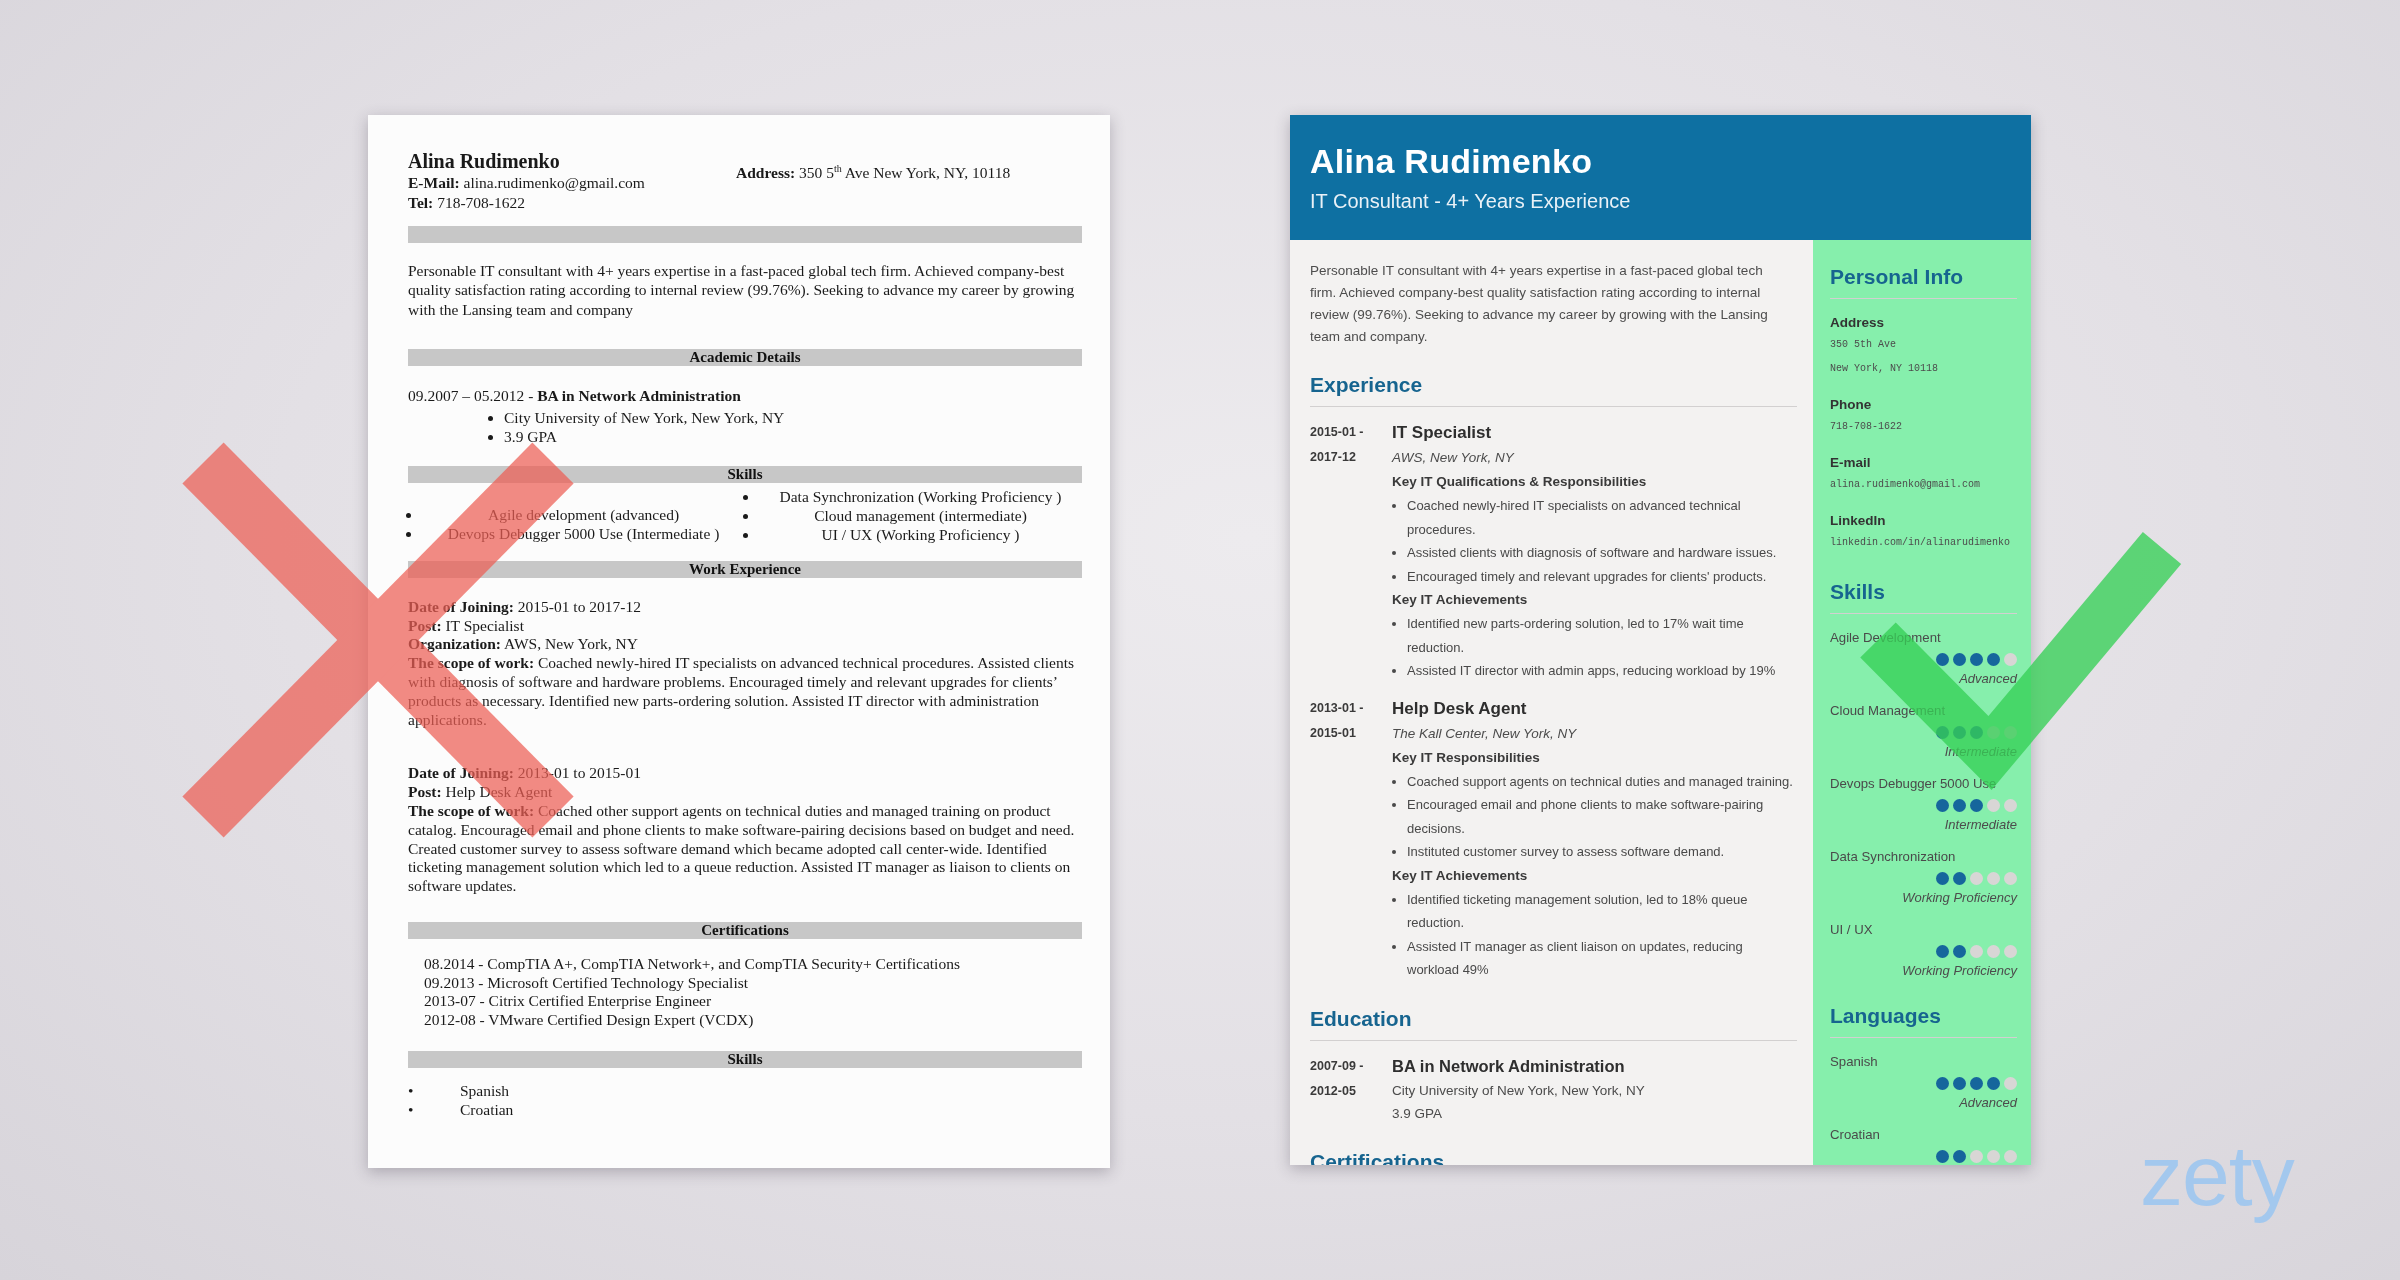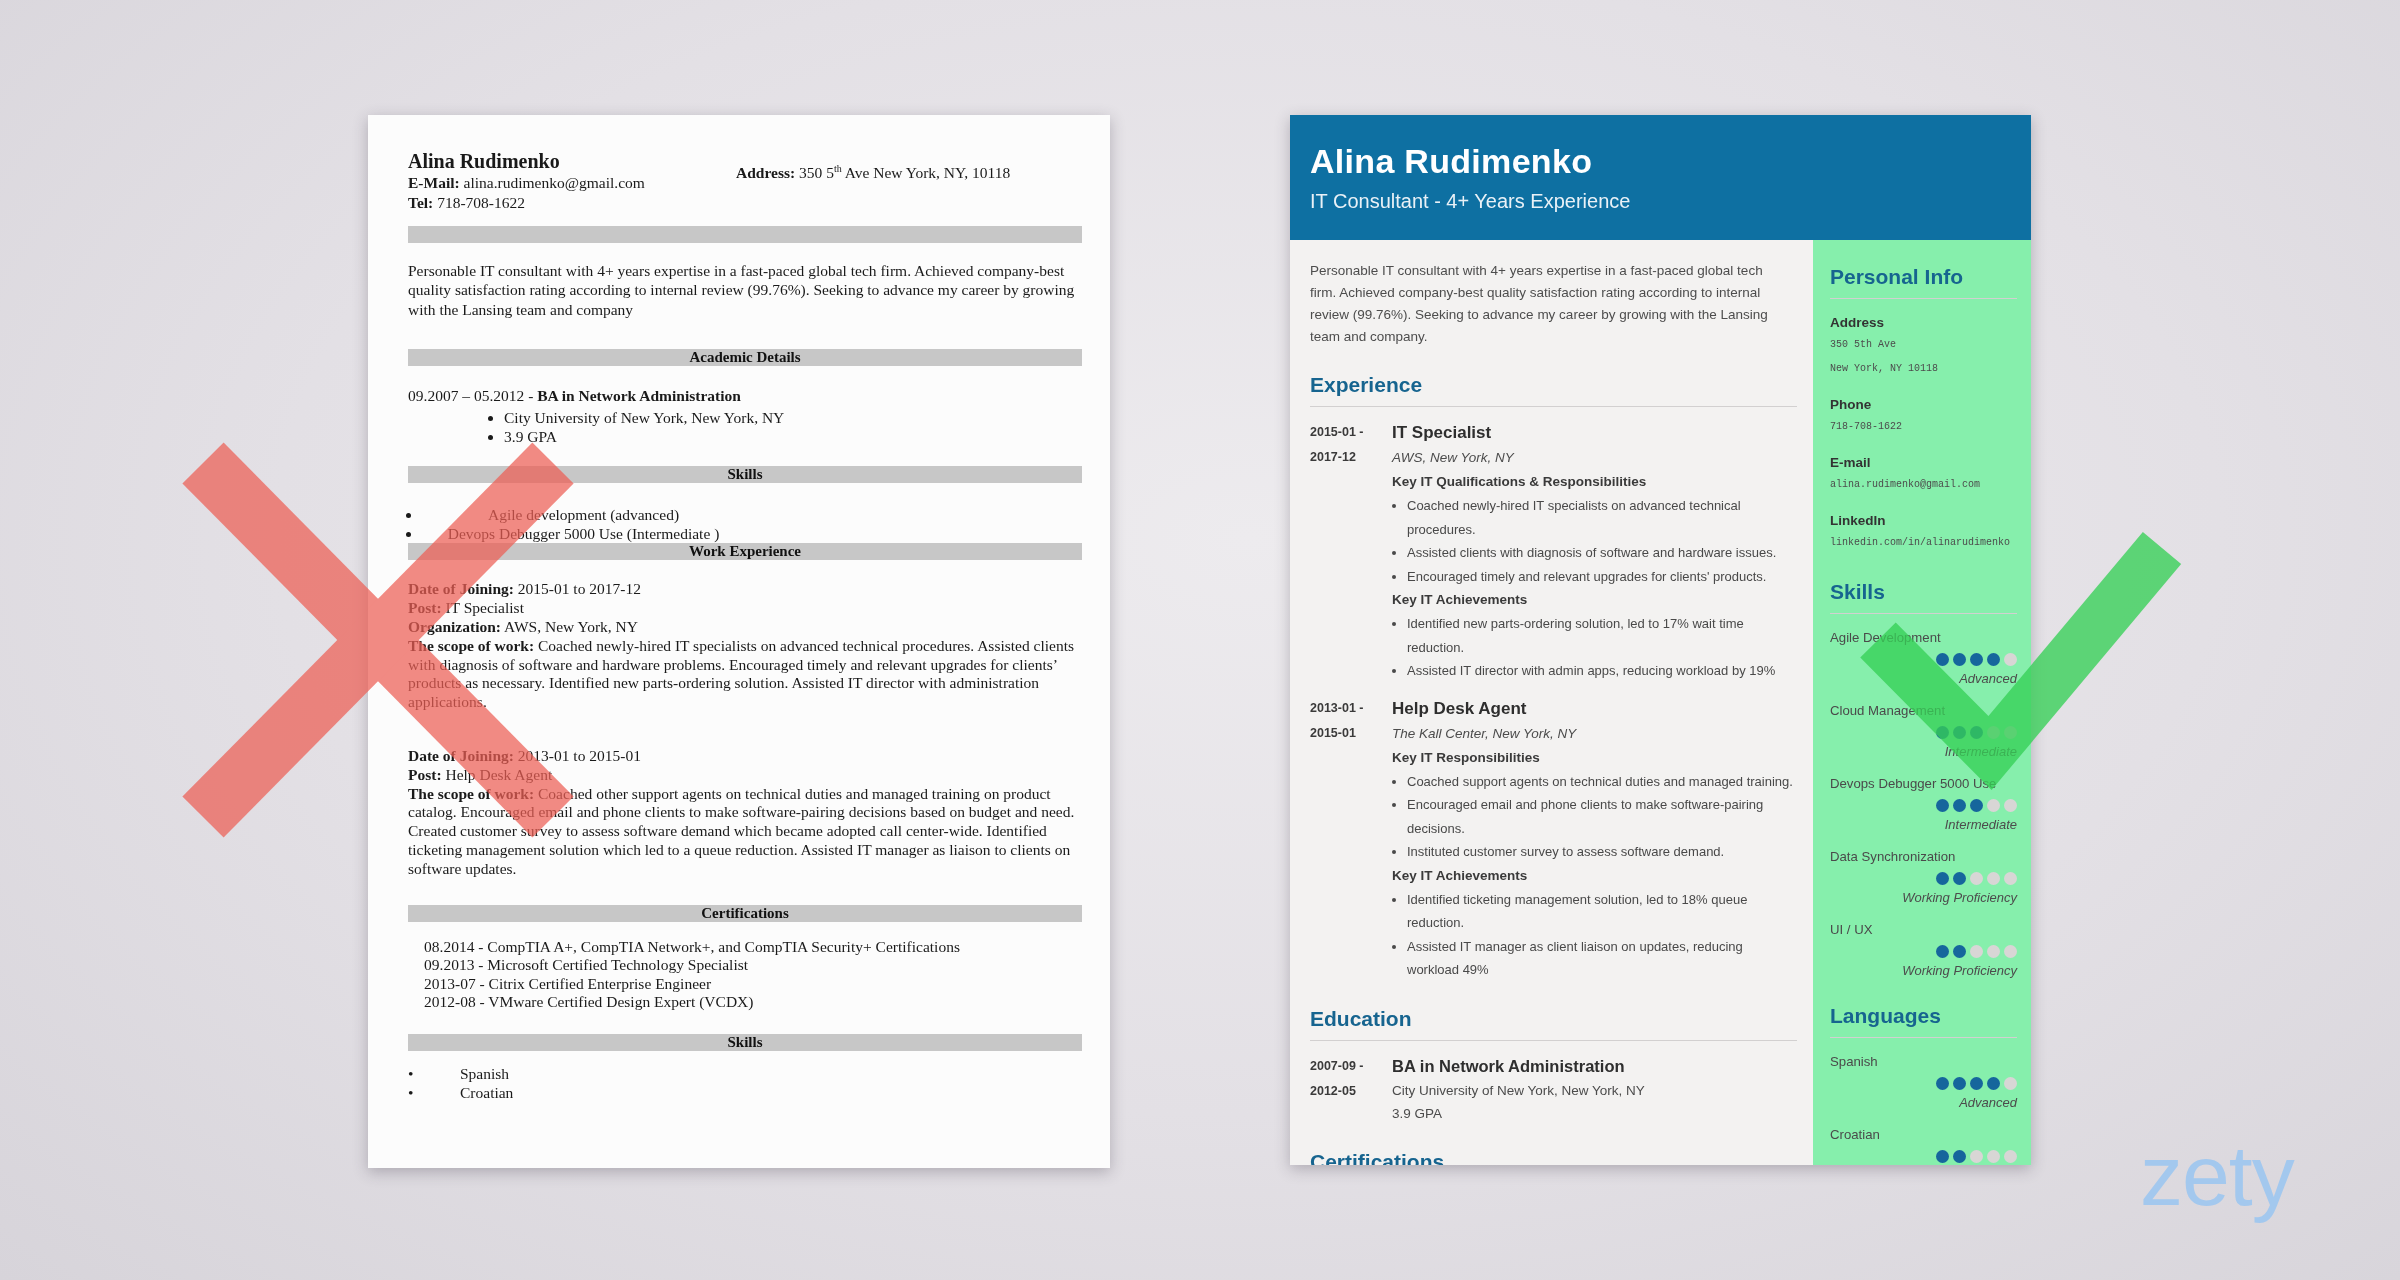--- a/index.html
+++ b/index.html
@@ -14,21 +14,21 @@
   #bad-page{left:368px;top:115px;width:742px;height:1053px;background:#fcfcfc;
     font-family:"Liberation Serif", serif;color:#1a1a1a;}
   .bad-inner{position:relative;padding:34px 28px 0 40px;}
   .bad-name{font-size:20px;font-weight:bold;line-height:24px;}
   .bad-contact{font-size:15.5px;line-height:19.5px;}
   .bad-address{position:absolute;left:368px;top:48px;font-size:15.5px;}
   .bad-address sup{font-size:10px;}
   .bar{height:17px;background:#c7c7c7;text-align:center;font-weight:bold;
        font-size:15px;line-height:17px;color:#111;}
   .m14{margin-top:14px}.m30{margin-top:30px}.m20{margin-top:20px}
-  .m16{}.m26{margin-top:26px}.m22{margin-top:22px}.m35{margin-top:35px}
+  .m16{margin-top:16px}.m26{margin-top:26px}.m22{margin-top:22px}.m35{margin-top:35px}
   .bad-summary{font-size:15.5px;line-height:19.3px;margin-top:18px;}
   .bad-degree{font-size:15.5px;line-height:19px;margin-top:20px;}
   .bad-degree b{font-weight:bold;}
   ul.bad-ul{margin:3px 0 0;padding-left:96px;list-style:disc;}
   ul.bad-ul li{font-size:15.5px;line-height:19px;}
   .bad-skill-cols{display:flex;margin-top:4px;}
   .bad-skill-col{width:50%;}
   ul.bad-center{margin:0;padding-left:14px;list-style:disc outside;}
   ul.bad-center li{font-size:15.5px;line-height:19.3px;text-align:center;}
   .bad-job{font-size:15.5px;line-height:18.8px;}
@@ -108,20 +108,27 @@
     </ul>
 
     <div class="bar m20">Skills</div>
     <div class="bad-skill-cols">
       <div class="bad-skill-col">
         <ul class="bad-center" style="margin-top:18px;">
           <li>Agile development (advanced)</li>
           <li>Devops Debugger 5000 Use (Intermediate )</li>
         </ul>
       </div>
+      <div class="bad-skill-col">
+        <ul class="bad-center">
+          <li>Data Synchronization (Working Proficiency )</li>
+          <li>Cloud management (intermediate)</li>
+          <li>UI / UX (Working Proficiency )</li>
+        </ul>
+      </div>
     </div>
 
     <div class="bar m16">Work Experience</div>
 
     <div class="bad-job m20">
       <div><b>Date of Joining:</b> <span>2015-01 to 2017-12</span></div>
       <div><b>Post:</b> <span>IT Specialist</span></div>
       <div><b>Organization:</b> <span>AWS, New York, NY</span></div>
       <div><b>The scope of work:</b> <span>Coached newly-hired IT specialists on advanced technical procedures. Assisted clients with diagnosis of software and hardware problems. Encouraged timely and relevant upgrades for clients’ products as necessary. Identified new parts-ordering solution. Assisted IT director with administration applications.</span></div>
     </div>

